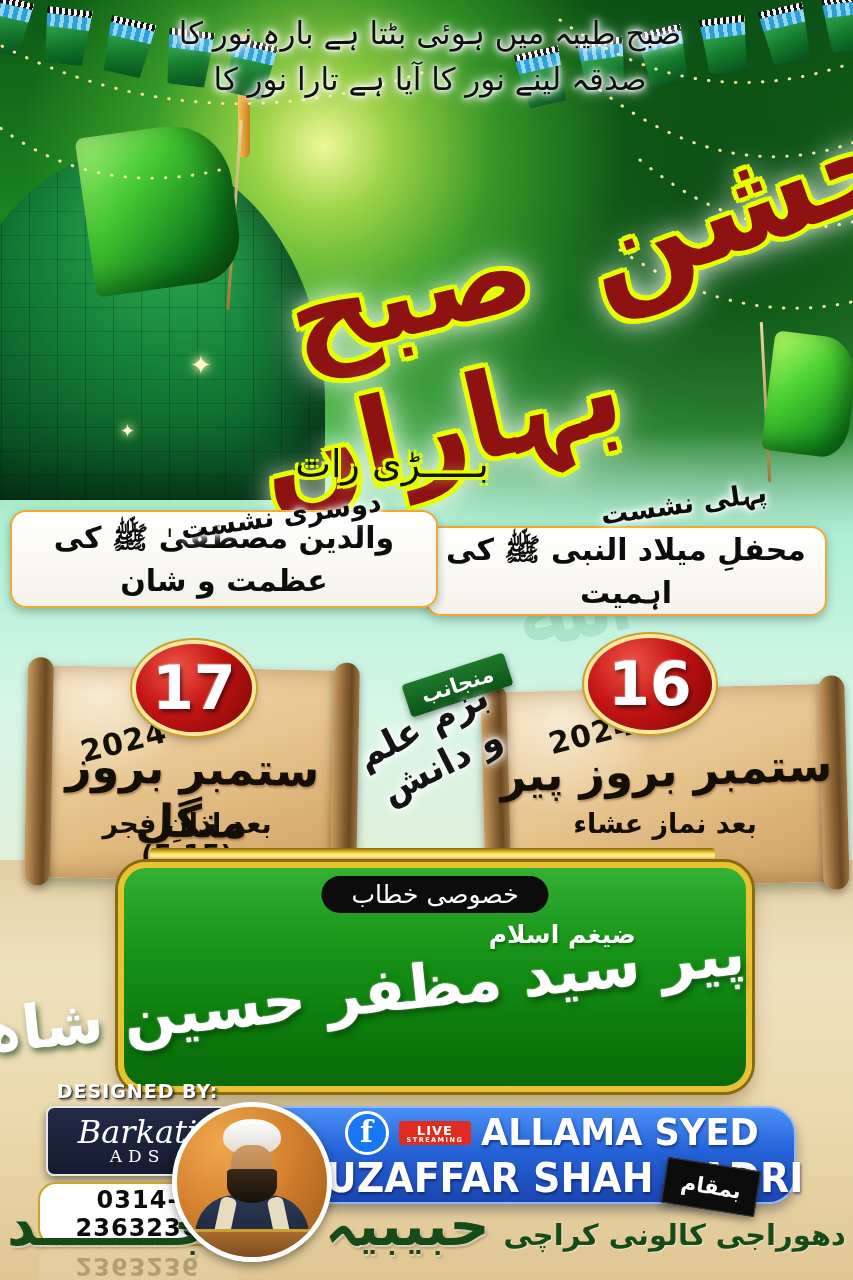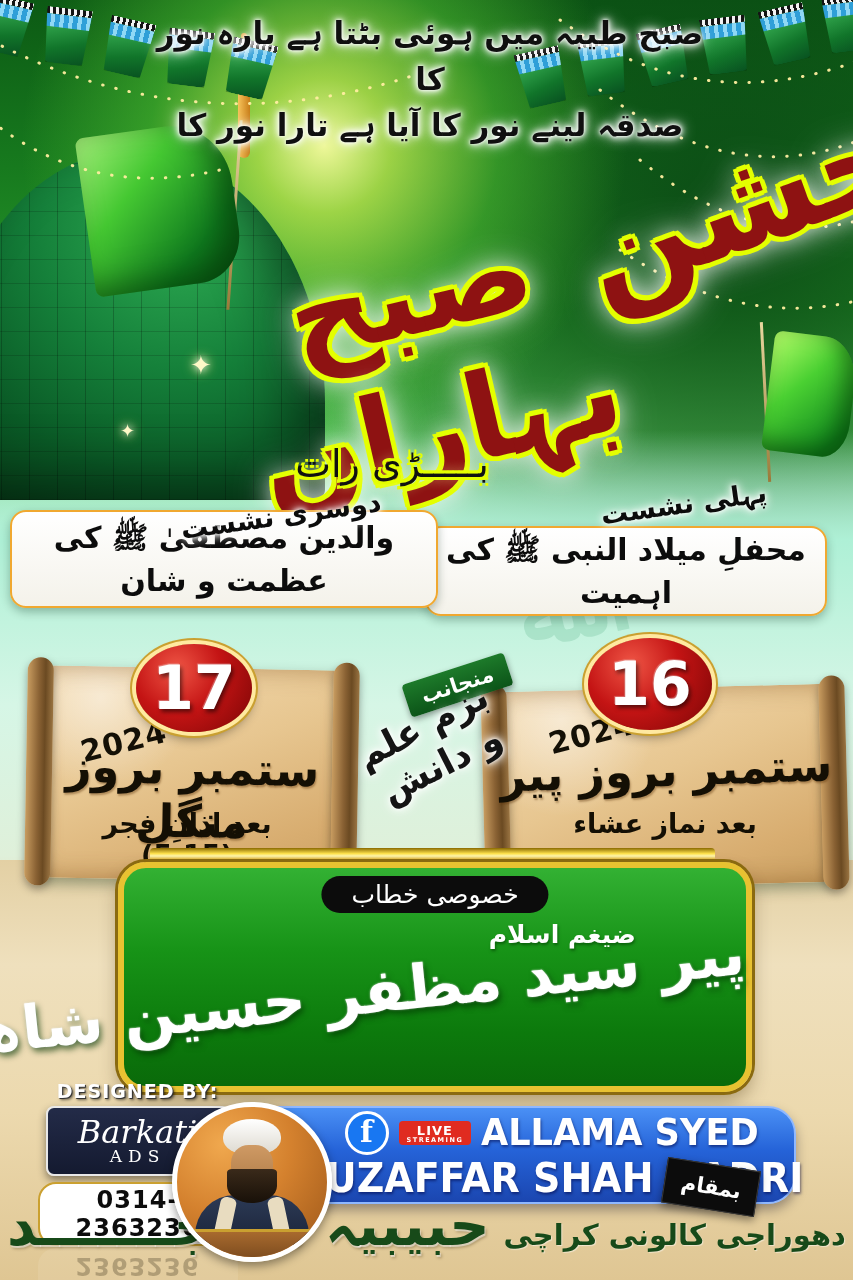--- a/index.html
+++ b/index.html
@@ -65,21 +65,21 @@
       linear-gradient(165deg,#46c463 0%,#11752a 65%,#085020 100%);
     box-shadow:0 3px 5px rgba(0,30,0,.4);
   }
   .flag:nth-child(odd){transform:rotate(3deg);}
   .flag:nth-child(even){transform:rotate(-3deg);}
   .lights-svg{position:absolute;left:0;top:0;z-index:3;}
   .sparkle{position:absolute;color:#fff9c8;text-shadow:0 0 8px #fff,0 0 14px #ffe86a;z-index:3;}
   
   .poetry{
     position:absolute;left:140px;top:10px;width:580px;z-index:5;direction:rtl;text-align:center;
-    color:#101010;font-weight:bold;font-size:31px;line-height:46px;
+    color:#101010;font-weight:normal;font-size:31px;line-height:46px;
     text-shadow:0 0 3px #fff,0 0 6px #fff,0 0 10px #fff,0 0 16px #fff;
   }
   
   .title-word{position:absolute;z-index:6;direction:rtl;font-weight:bold;color:#8e1212;
     text-shadow:
       -4px -4px 0 #e4ff00,4px -4px 0 #e4ff00,-4px 4px 0 #e4ff00,4px 4px 0 #e4ff00,
       0 -5px 0 #e4ff00,0 5px 0 #e4ff00,-5px 0 0 #e4ff00,5px 0 0 #e4ff00,
       0 0 24px rgba(255,255,255,.95),0 0 40px rgba(255,255,255,.7);}
   .title-w1{left:575px;top:128px;font-size:128px;transform:rotate(-20deg);}
   .title-w2{left:105px;top:222px;width:640px;font-size:118px;transform:rotate(-13deg);text-align:center;letter-spacing:4px;}

